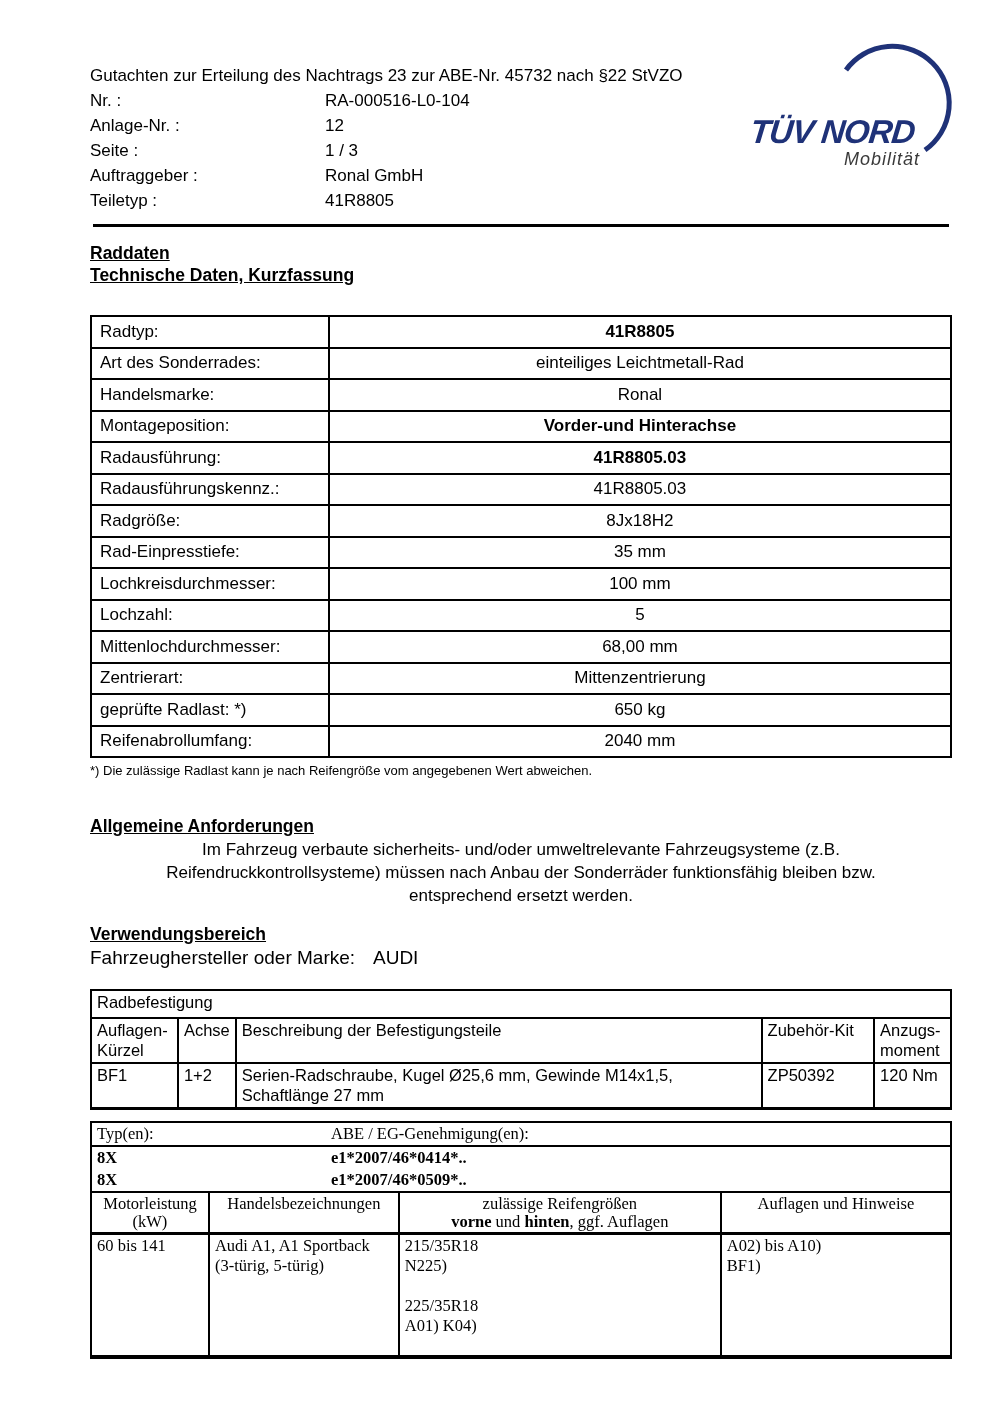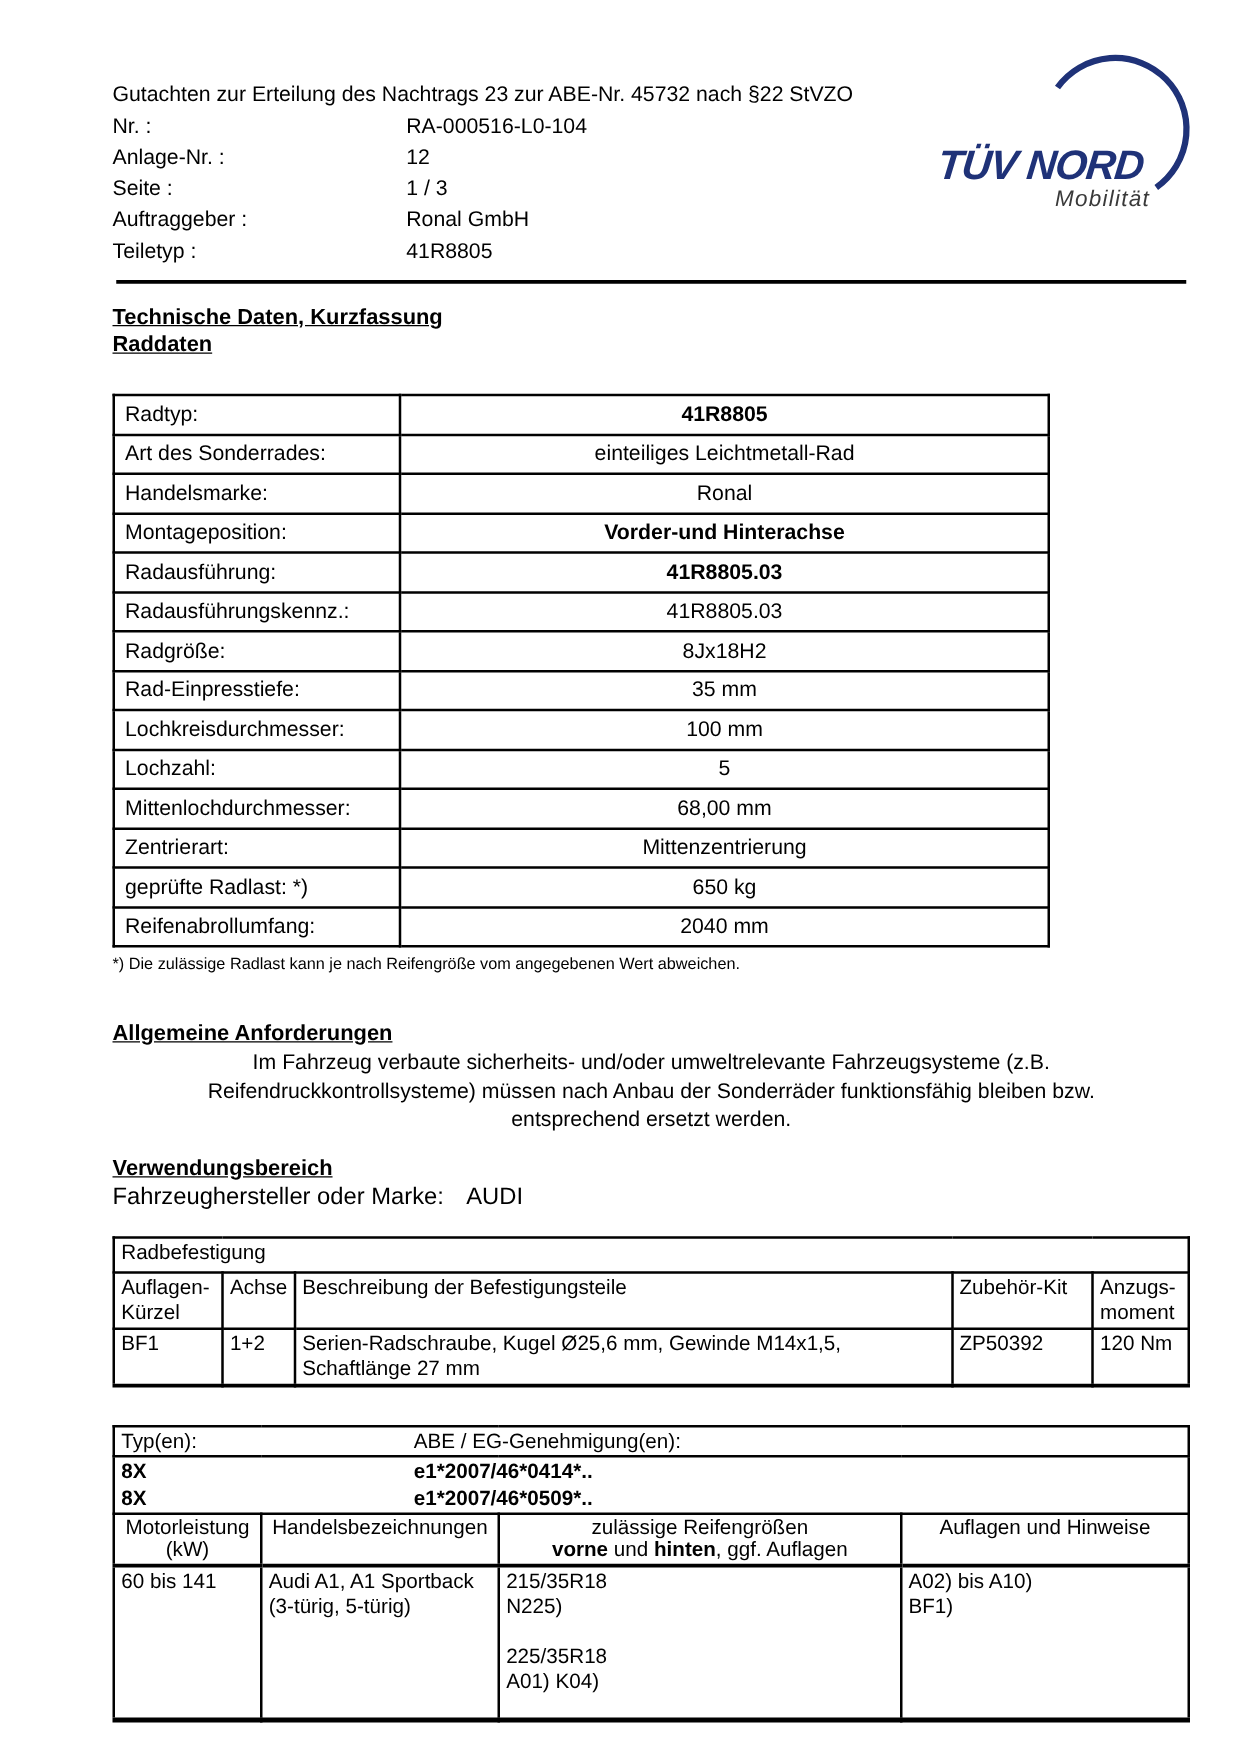--- a/index.html
+++ b/index.html
@@ -15,40 +15,40 @@
   .rule{height:3px;background:#000;margin:11px 3px 0 3px;}
 
   
   .headings{margin-top:15px;font-size:17.5px;line-height:22px;font-weight:bold;}
   .uline{text-decoration:underline;}
   h2.sec{font-size:17.5px;line-height:23px;font-weight:bold;margin:0;}
   .pre{white-space:pre-line;text-align:center;}
 
   
   table{border-collapse:collapse;}
-  .t-main{width:750px;margin-top:29px;font-size:17px;}
+  .t-main{width:862px;margin-top:29px;font-size:17px;}
   .t-main td{border:2px solid #000;height:29.5px;padding:0 8px;}
   .t-main td.val{text-align:center;}
   .t-main tr.v-bold td.val{font-weight:bold;}
   .footnote{font-size:13px;line-height:24px;margin-top:1px;}
 
   .allg{margin-top:32px;}
   .bodytext{font-size:17px;line-height:23px;}
   .verw{margin-top:16px;}
   .marke-line{display:flex;font-size:19px;line-height:23px;}
   .marke-label{width:283px;flex:0 0 283px;}
 
   
   .t-rad{width:862px;margin-top:20px;font-size:16.5px;}
   .t-rad td{border:2px solid #000;padding:2px 5px;line-height:19.5px;vertical-align:top;text-align:left;}
   .t-rad .title-row td{height:22px;}
   .t-rad{border-bottom:3px solid #000;}
 
   
-  .t-typen{width:862px;margin-top:30px;font-size:16.5px;border-bottom:4px solid #000;}
+  .t-typen{width:862px;margin-top:11px;font-size:16.5px;border-bottom:4px solid #000;font-family:Liberation Serif, serif;}
   .t-typen td{border:2px solid #000;padding:1px 5px;line-height:20px;vertical-align:top;text-align:left;}
   .t-typen .split{display:flex;}
   .t-typen .split .c1{width:234px;flex:0 0 234px;}
   .t-typen tr.row-b td{border-bottom-style:hidden;}
   .t-typen tr.row-b2 td{border-top-style:hidden;}
   .t-typen tr.row-head td{border-bottom:3px solid #000;line-height:17.5px;padding-top:2px;padding-bottom:2px;text-align:center;}
   .t-typen tr.row-data td{height:118px;}
   .b{font-weight:bold;}
 
   
@@ -92,22 +92,22 @@
       </div>
       <div class="hdr-field">
         <span class="hdr-label">Teiletyp :</span>
         <span>41R8805</span>
       </div>
     </div>
 
     <div class="rule"></div>
 
     <div class="headings">
+      <div class="uline">Raddaten</div>
       <div class="uline">Technische Daten, Kurzfassung</div>
-      <div class="uline">Raddaten</div>
     </div>
 
     <table class="t-main">
       <colgroup>
           <col style="width:238px">
           <col style="width:624px">
         </colgroup>
       <tbody>
           <tr class="v-bold">
             <td>Radtyp:</td>

